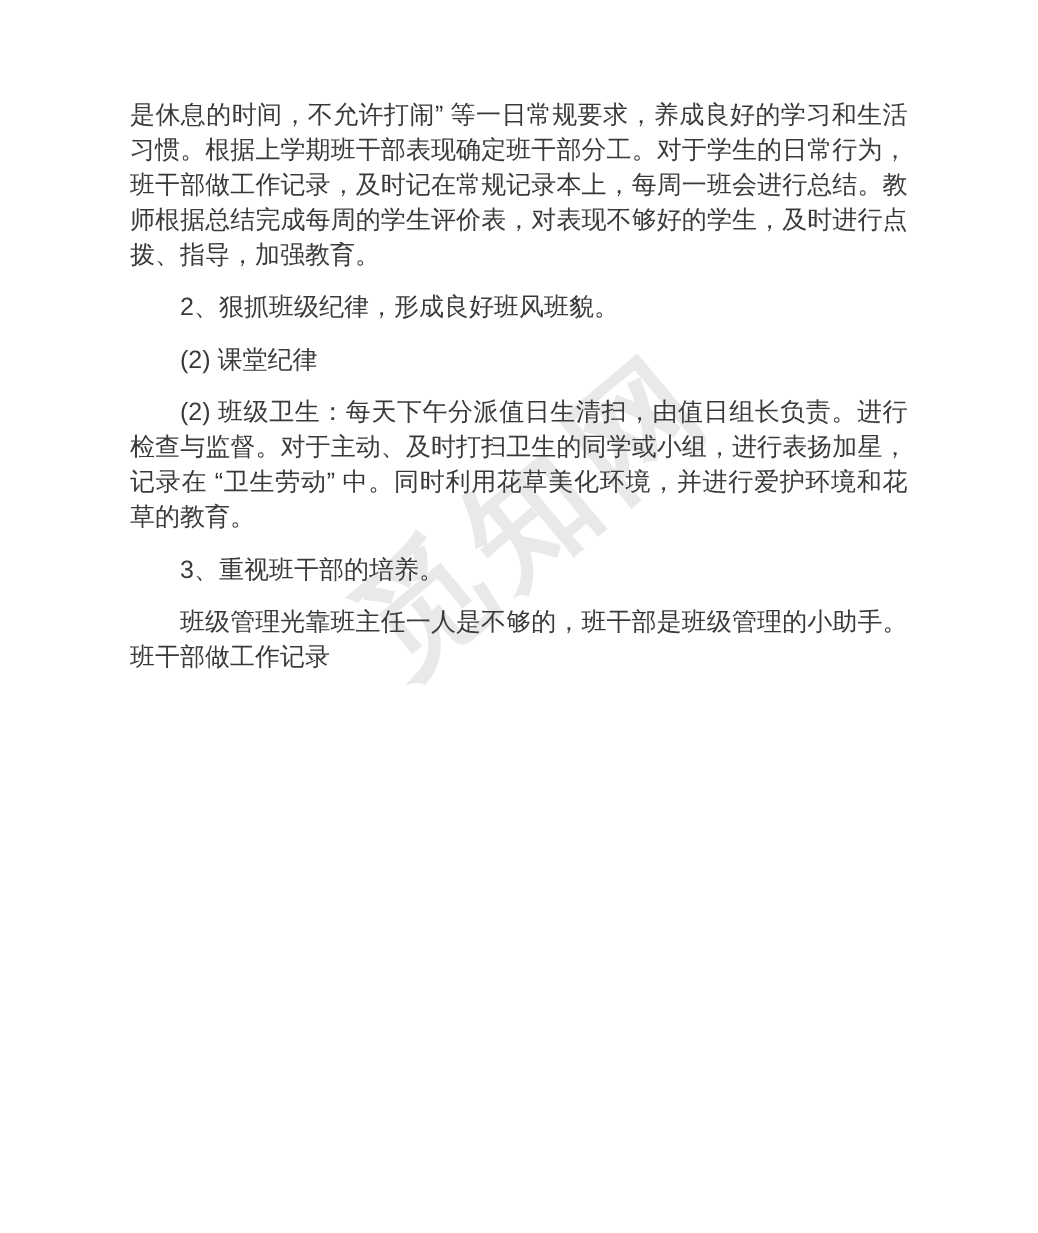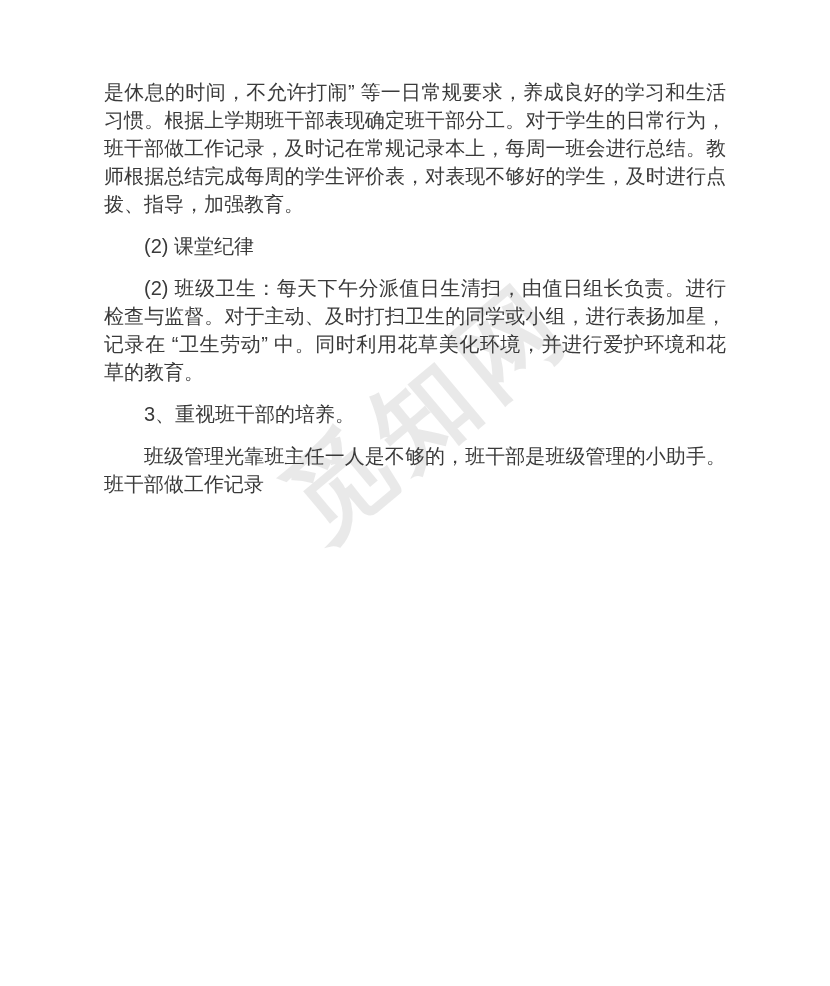--- a/index.html
+++ b/index.html
@@ -53,20 +53,21 @@
 <body>
 
 <div class="page">
 
   <div class="watermark">觅知网</div>
 
   <div class="content">
     <p class="para">是休息的时间，不允许打闹” 等一日常规要求，养成良好的学习和生活习惯。根据上学期班干部表现确定班干部分工。对于学生的日常行为，班干部做工作记录，及时记在常规记录本上，每周一班会进行总结。教师根据总结完成每周的学生评价表，对表现不够好的学生，及时进行点拨、指导，加强教育。</p>
 
 
+    <p class="para indent">2、狠抓班级纪律，形成良好班风班貌。</p>
 
     <p class="para indent">(2) 课堂纪律</p>
 
 
     <p class="para indent">(2) 班级卫生：每天下午分派值日生清扫，由值日组长负责。进行检查与监督。对于主动、及时打扫卫生的同学或小组，进行表扬加星，记录在 “卫生劳动” 中。同时利用花草美化环境，并进行爱护环境和花草的教育。</p>
 
     <p class="para indent">3、重视班干部的培养。</p>
 
     <p class="para indent">班级管理光靠班主任一人是不够的，班干部是班级管理的小助手。班干部做工作记录</p>
   </div>

